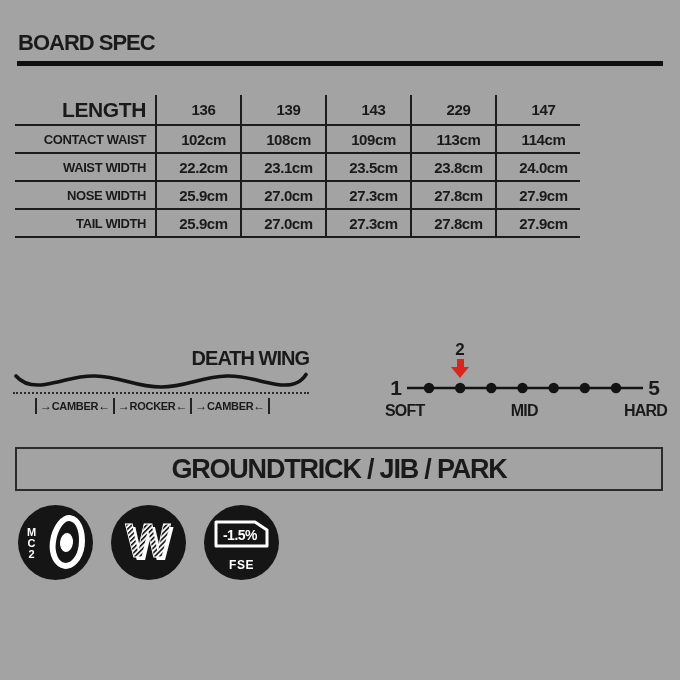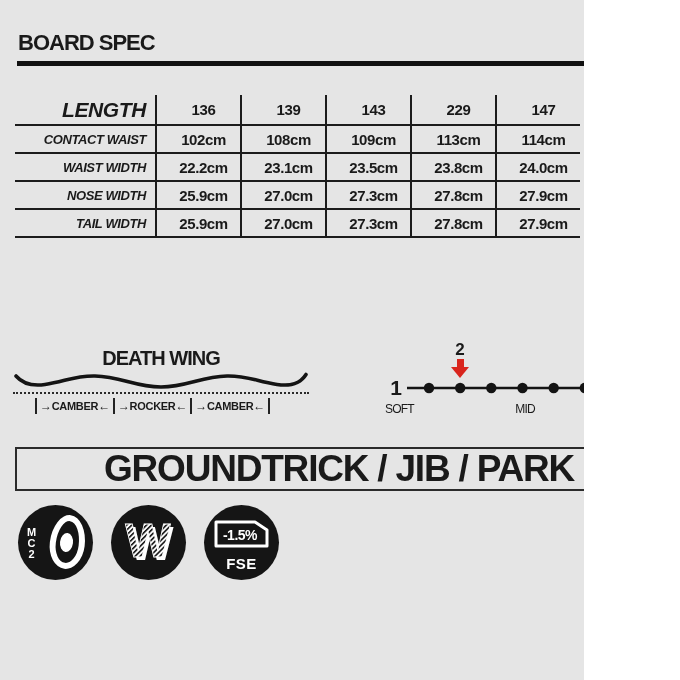--- a/index.html
+++ b/index.html
@@ -1,75 +1,75 @@
 <!DOCTYPE html>
 <html><head>
 <meta charset="utf-8">
 <style>
   html,body{margin:0;padding:0;background:#fff;}
-  .page{position:relative;width:584px;height:680px;background:#e5e5e5;overflow:hidden;
+  .page{position:relative;width:680px;height:680px;background:#a3a3a3;overflow:hidden;
         font-family:"Liberation Sans",sans-serif;color:#1a1a1a;}
 
   
   .page-title{position:absolute;left:18px;top:30px;font-size:22px;font-weight:bold;letter-spacing:-1px;}
   .title-rule{position:absolute;left:17px;top:61px;width:646px;height:5px;background:#111;}
 
   
   .tbl{position:absolute;left:15px;top:95px;border-collapse:collapse;table-layout:fixed;}
   .tbl td,.tbl th{border-bottom:2px solid #1c1c1c;height:26px;padding:0;
                   font-weight:bold;letter-spacing:-0.4px;white-space:nowrap;}
   .tbl td+td,.tbl th+th{border-left:2px solid #1c1c1c;padding-left:10px;}
   .tbl th{height:29px;font-size:20px;text-align:center;}
   .tbl th.lbl{font-size:21px;}
-  .tbl .lbl{width:131px;text-align:right;padding-right:9px;font-size:13px;font-style:italic;}
+  .tbl .lbl{width:131px;text-align:right;padding-right:9px;font-size:13px;}
   .tbl .val{width:73px;text-align:center;font-size:15px;}
 
   
   .camber{position:absolute;left:13px;top:347px;width:296px;}
-  .camber-title{text-align:center;font-size:20px;font-weight:bold;letter-spacing:-1px;height:24px;}
+  .camber-title{text-align:right;font-size:20px;font-weight:bold;letter-spacing:-1px;height:24px;}
   .camber-wave svg{display:block;}
   .camber-base{border-top:2px dotted #2a2a2a;margin-top:1px;}
   .camber-zones{display:flex;align-items:center;margin:4px 0 0 22px;width:235px;
                 font-size:11px;font-weight:bold;}
   .zbar{width:2px;height:16px;background:#222;flex:none;}
   .zone{flex:1;display:flex;justify-content:space-between;align-items:center;
         padding:0 3px;letter-spacing:-0.3px;}
   .zarrow{font-size:12px;}
 
   
   .flex-scale{position:absolute;left:385px;top:340px;width:282px;height:82px;}
   .flex-marker{position:absolute;left:60px;top:2px;width:30px;text-align:center;}
   .flex-marker .mval{font-size:17px;font-weight:bold;line-height:16px;}
   .arrow-shaft{width:7px;height:8px;background:#d9251d;margin:1px auto 0;}
   .arrow-head{width:0;height:0;border-left:9px solid transparent;border-right:9px solid transparent;
               border-top:11px solid #d9251d;margin:0 auto;}
   .flex-row{position:absolute;left:0;top:36px;width:282px;height:24px;display:flex;align-items:center;}
   .flex-num{width:22px;font-size:21px;font-weight:bold;text-align:center;line-height:24px;}
   .flex-labels{position:absolute;left:0;top:62px;width:282px;display:flex;
-               justify-content:space-between;font-size:12px;font-weight:normal;letter-spacing:-0.8px;text-align:center;}
+               justify-content:space-between;font-size:16px;font-weight:bold;letter-spacing:-0.8px;text-align:center;}
 
   
   .banner{position:absolute;left:15px;top:447px;width:648px;height:44px;box-sizing:border-box;
           border:2px solid #2b2b2b;display:flex;align-items:center;justify-content:center;
-          font-size:37px;font-weight:bold;letter-spacing:-1.2px;}
+          font-size:27px;font-weight:bold;letter-spacing:-1.2px;}
 
   
   .badges{position:absolute;left:18px;top:505px;display:flex;gap:18px;}
   .badge{width:75px;height:75px;border-radius:50%;background:#151515;position:relative;color:#fff;flex:none;}
   .mc2-letters{position:absolute;left:9px;top:50%;transform:translateY(-50%);
                display:flex;flex-direction:column;font-size:11px;font-weight:bold;
                line-height:11px;text-align:center;}
   .mc2-eye{position:absolute;right:8px;top:10px;width:35px;height:54px;box-sizing:border-box;
            border:6px solid #fff;border-radius:50%/54% 54% 46% 46%;transform:rotate(7deg);}
   .mc2-pupil{position:absolute;right:20px;top:28px;width:13px;height:19px;background:#fff;
              border-radius:50%;transform:rotate(7deg);}
   .badge svg{display:block;}
   .fse-tag{position:absolute;left:50%;top:9px;transform:translateX(-50%);}
   .fse-label{position:absolute;left:0;bottom:8px;width:100%;text-align:center;
-             font-size:15px;font-weight:bold;letter-spacing:0.5px;}
+             font-size:12px;font-weight:bold;letter-spacing:0.5px;}
 </style>
 </head>
 <body>
 
 <div class="page">
 
   <div class="page-title">BOARD SPEC</div>
   <div class="title-rule"></div>
 
   <table class="tbl">

